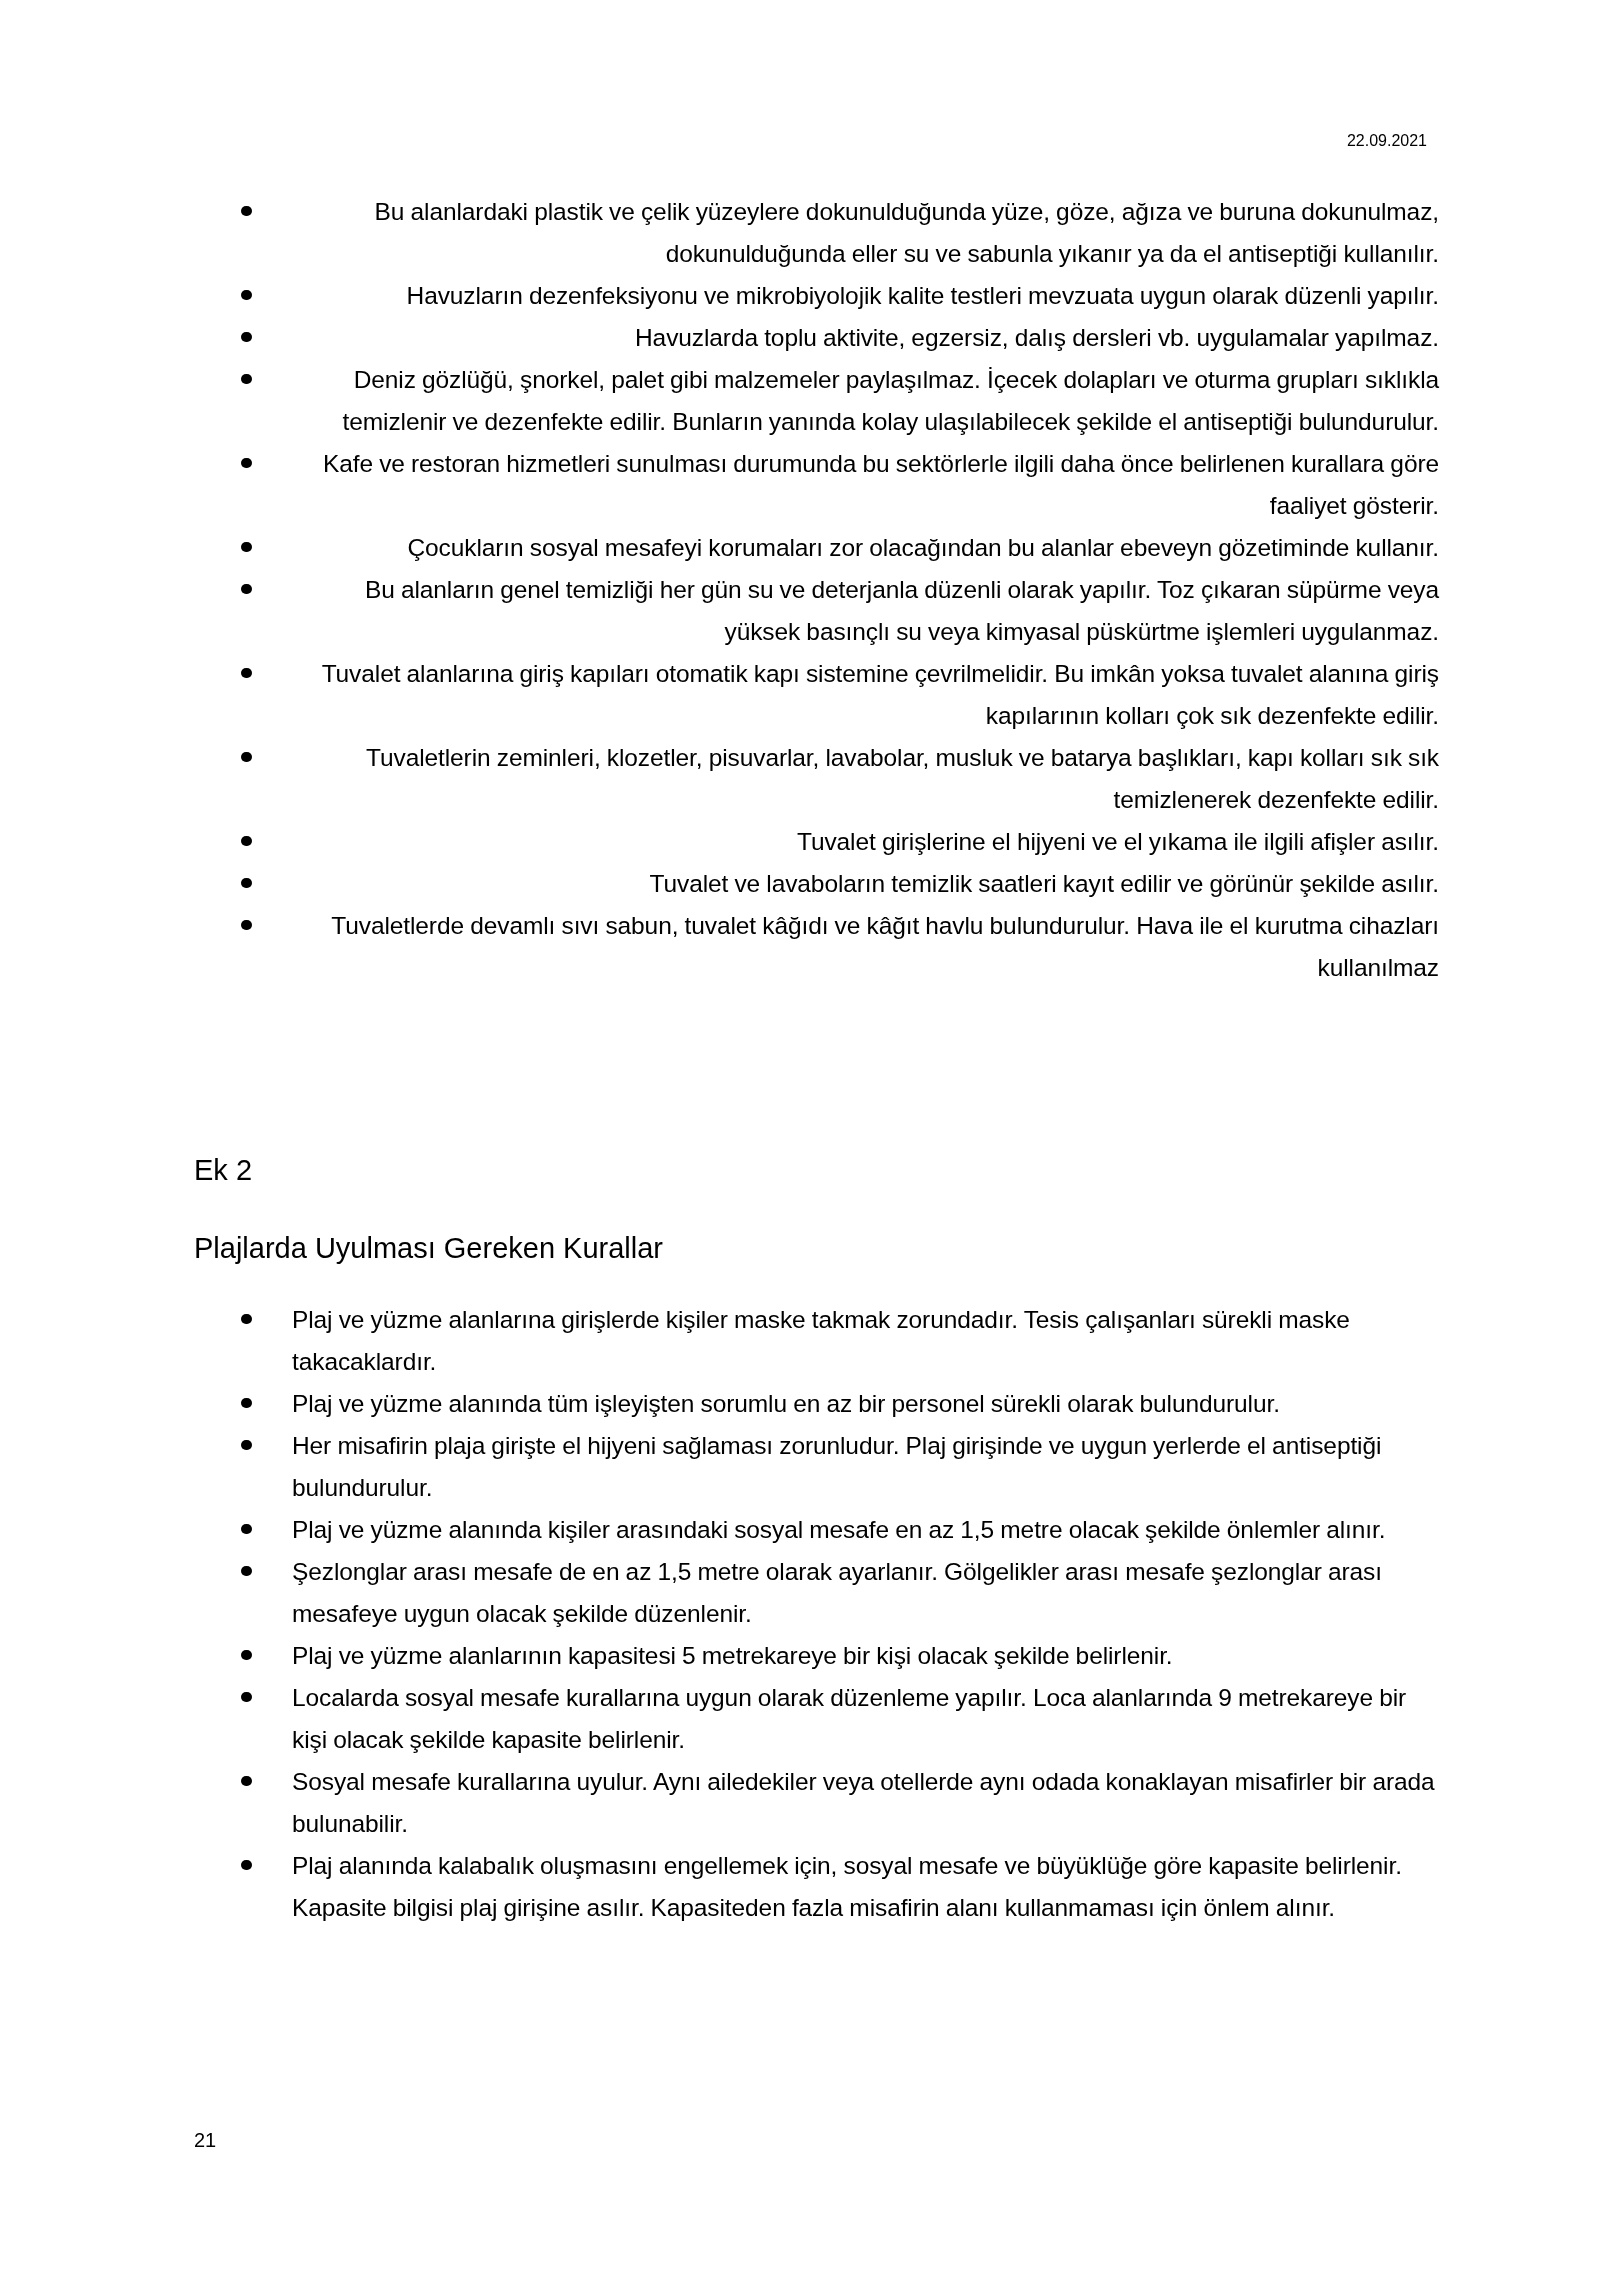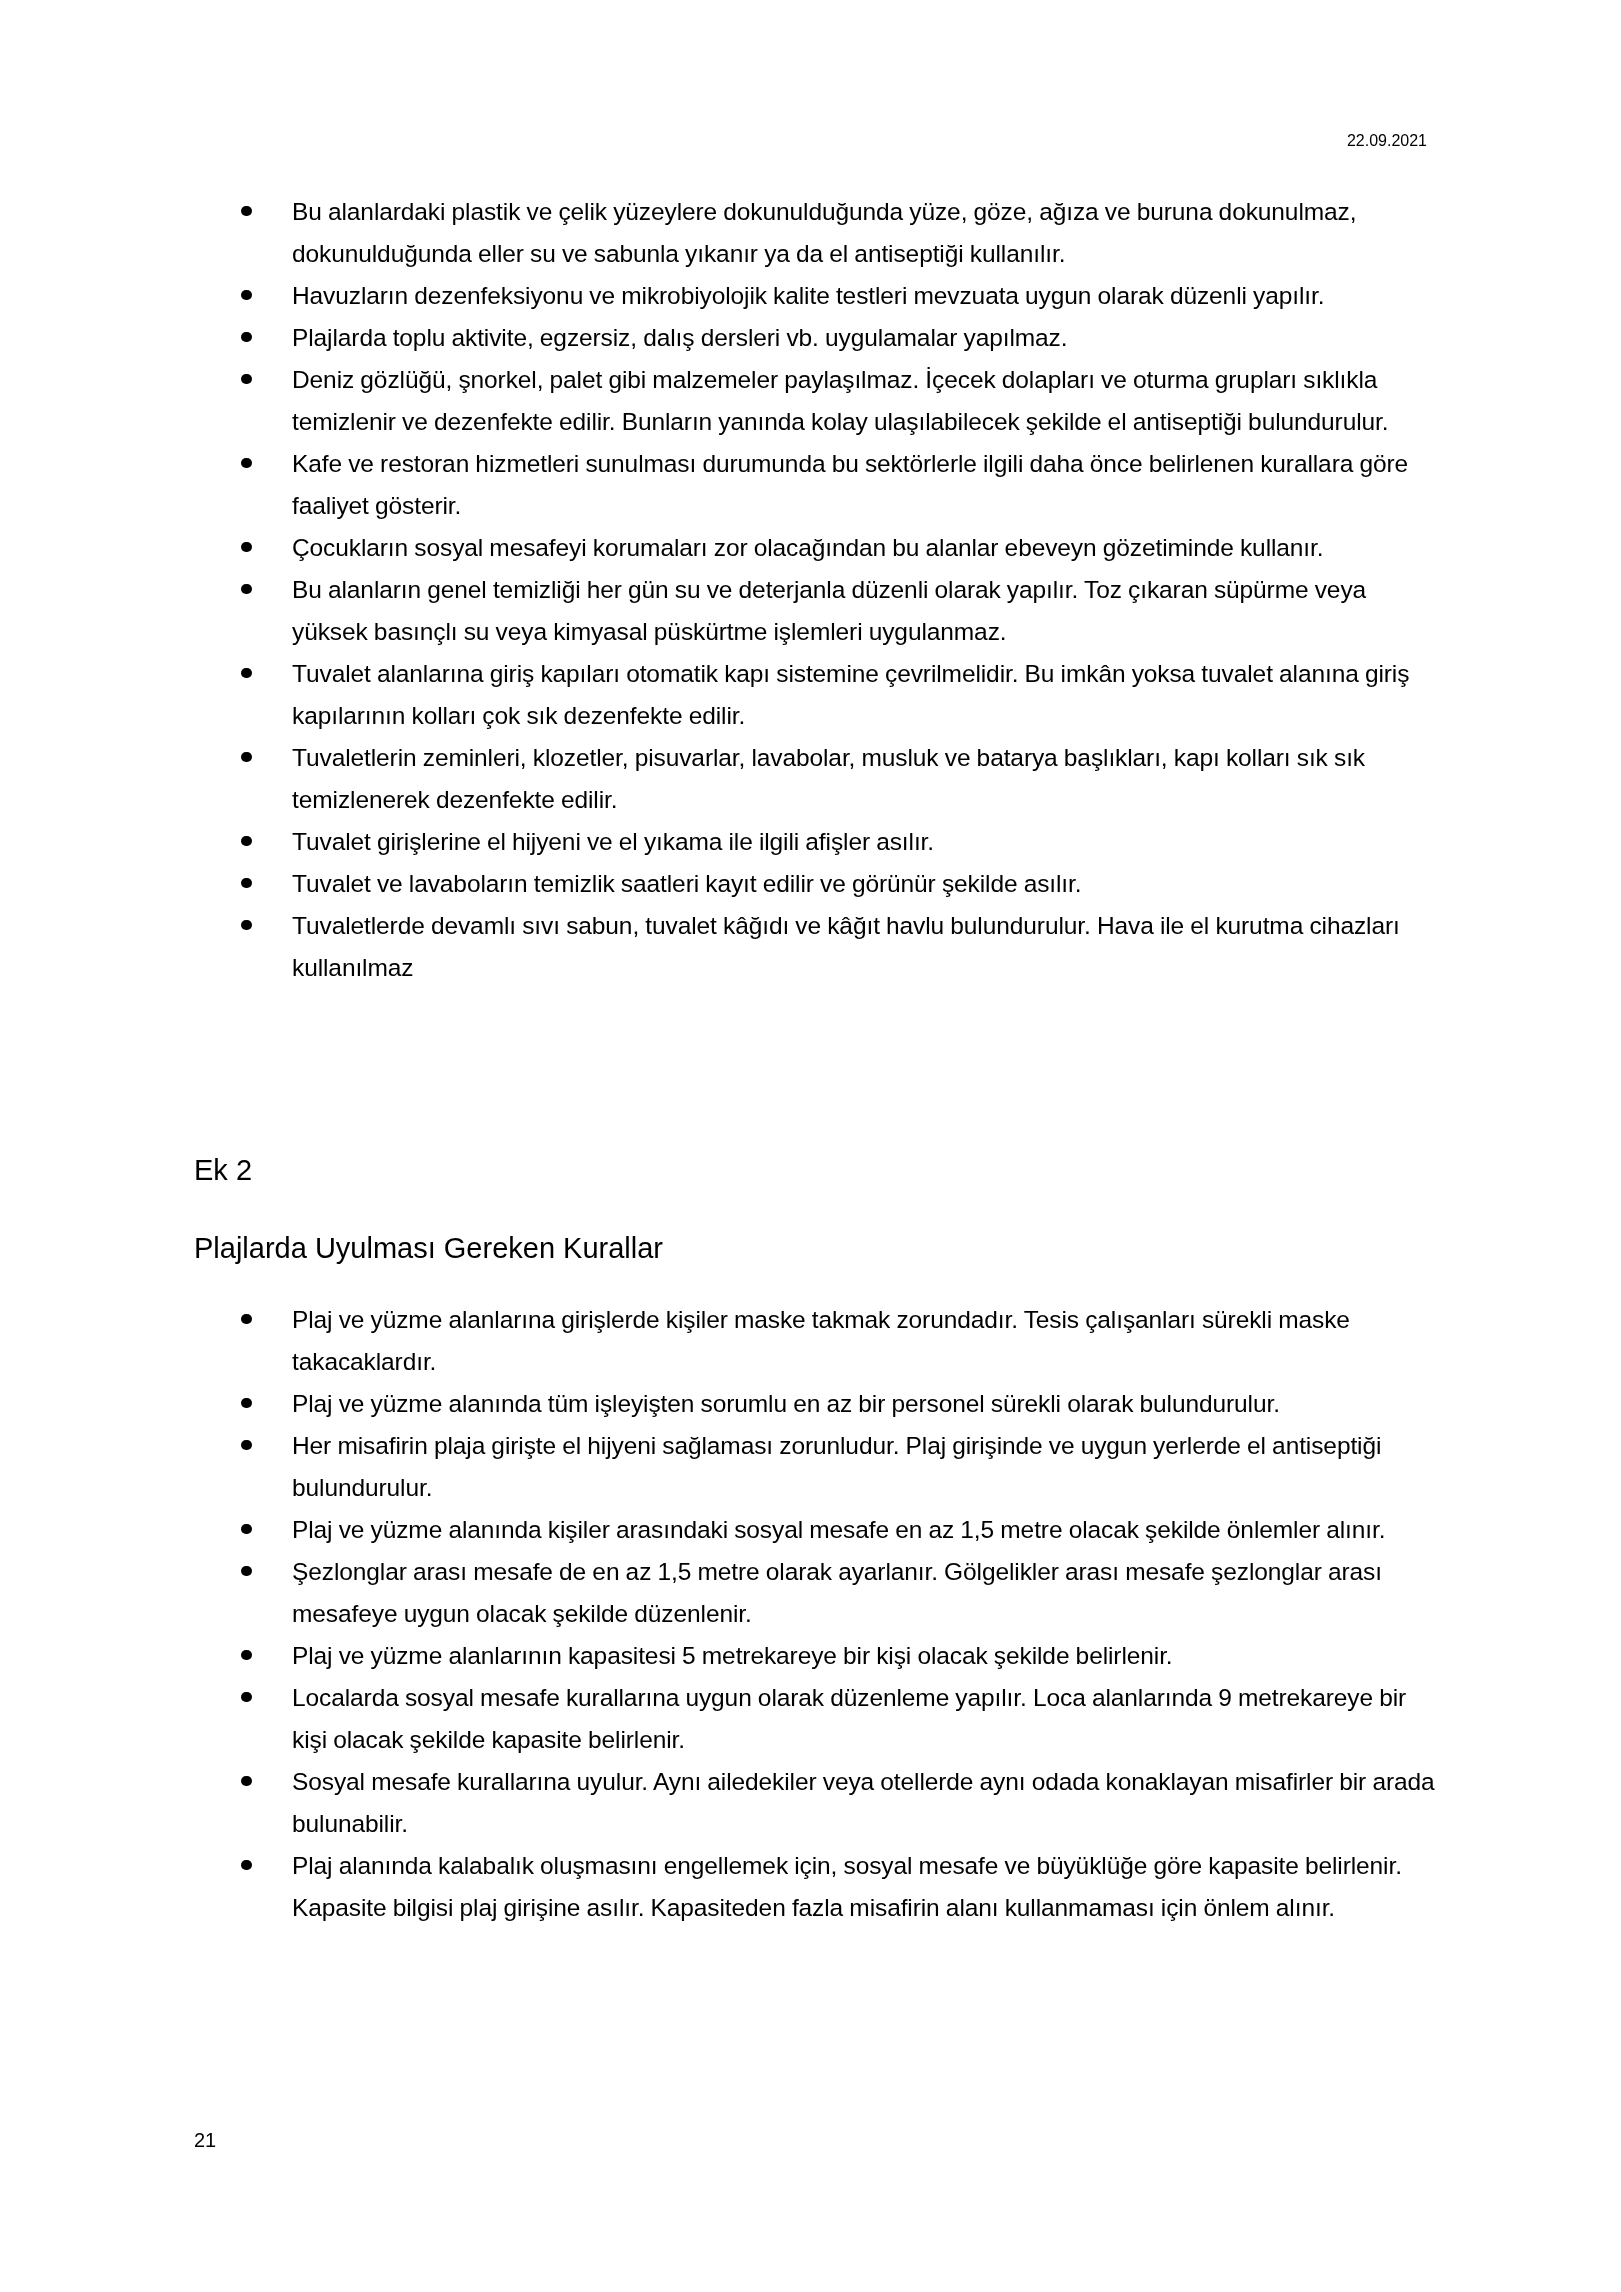--- a/index.html
+++ b/index.html
@@ -40,21 +40,21 @@
     }
     .bullet-list li .bullet-dot {
       position: absolute;
       left: -51px;
       top: 14.7px;
       width: 10.8px;
       height: 10.8px;
       border-radius: 50%;
       background: #000000;
     }
-    #list-1 { top: 191px; }
+    #list-1 { top: 191px; text-align: right; }
     #list-2 { top: 1299px; }
     .section-heading {
       position: absolute;
       left: 194px;
       margin: 0;
       font-size: 29px;
       font-weight: normal;
       line-height: 39px;
       white-space: nowrap;
     }
@@ -69,21 +69,21 @@
     }
   </style>
 </head>
 <body>
 
 <div class="page-header-date">22.09.2021</div>
 
 <ul class="bullet-list" id="list-1">
   <li><span class="bullet-dot"></span><span>Bu alanlardaki plastik ve çelik yüzeylere dokunulduğunda yüze, göze, ağıza ve buruna dokunulmaz, dokunulduğunda eller su ve sabunla yıkanır ya da el antiseptiği kullanılır.</span></li>
   <li><span class="bullet-dot"></span><span>Havuzların dezenfeksiyonu ve mikrobiyolojik kalite testleri mevzuata uygun olarak düzenli yapılır.</span></li>
-  <li><span class="bullet-dot"></span><span>Plajlarda toplu aktivite, egzersiz, dalış dersleri vb. uygulamalar yapılmaz.</span></li>
+  <li><span class="bullet-dot"></span><span>Havuzlarda toplu aktivite, egzersiz, dalış dersleri vb. uygulamalar yapılmaz.</span></li>
   <li><span class="bullet-dot"></span><span>Deniz gözlüğü, şnorkel, palet gibi malzemeler paylaşılmaz. İçecek dolapları ve oturma grupları sıklıkla temizlenir ve dezenfekte edilir. Bunların yanında kolay ulaşılabilecek şekilde el antiseptiği bulundurulur.</span></li>
   <li><span class="bullet-dot"></span><span>Kafe ve restoran hizmetleri sunulması durumunda bu sektörlerle ilgili daha önce belirlenen kurallara göre faaliyet gösterir.</span></li>
   <li><span class="bullet-dot"></span><span>Çocukların sosyal mesafeyi korumaları zor olacağından bu alanlar ebeveyn gözetiminde kullanır.</span></li>
   <li><span class="bullet-dot"></span><span>Bu alanların genel temizliği her gün su ve deterjanla düzenli olarak yapılır. Toz çıkaran süpürme veya yüksek basınçlı su veya kimyasal püskürtme işlemleri uygulanmaz.</span></li>
   <li><span class="bullet-dot"></span><span>Tuvalet alanlarına giriş kapıları otomatik kapı sistemine çevrilmelidir. Bu imkân yoksa tuvalet alanına giriş kapılarının kolları çok sık dezenfekte edilir.</span></li>
   <li><span class="bullet-dot"></span><span>Tuvaletlerin zeminleri, klozetler, pisuvarlar, lavabolar, musluk ve batarya başlıkları, kapı kolları sık sık temizlenerek dezenfekte edilir.</span></li>
   <li><span class="bullet-dot"></span><span>Tuvalet girişlerine el hijyeni ve el yıkama ile ilgili afişler asılır.</span></li>
   <li><span class="bullet-dot"></span><span>Tuvalet ve lavaboların temizlik saatleri kayıt edilir ve görünür şekilde asılır.</span></li>
   <li><span class="bullet-dot"></span><span>Tuvaletlerde devamlı sıvı sabun, tuvalet kâğıdı ve kâğıt havlu bulundurulur. Hava ile el kurutma cihazları kullanılmaz</span></li>
 </ul>

